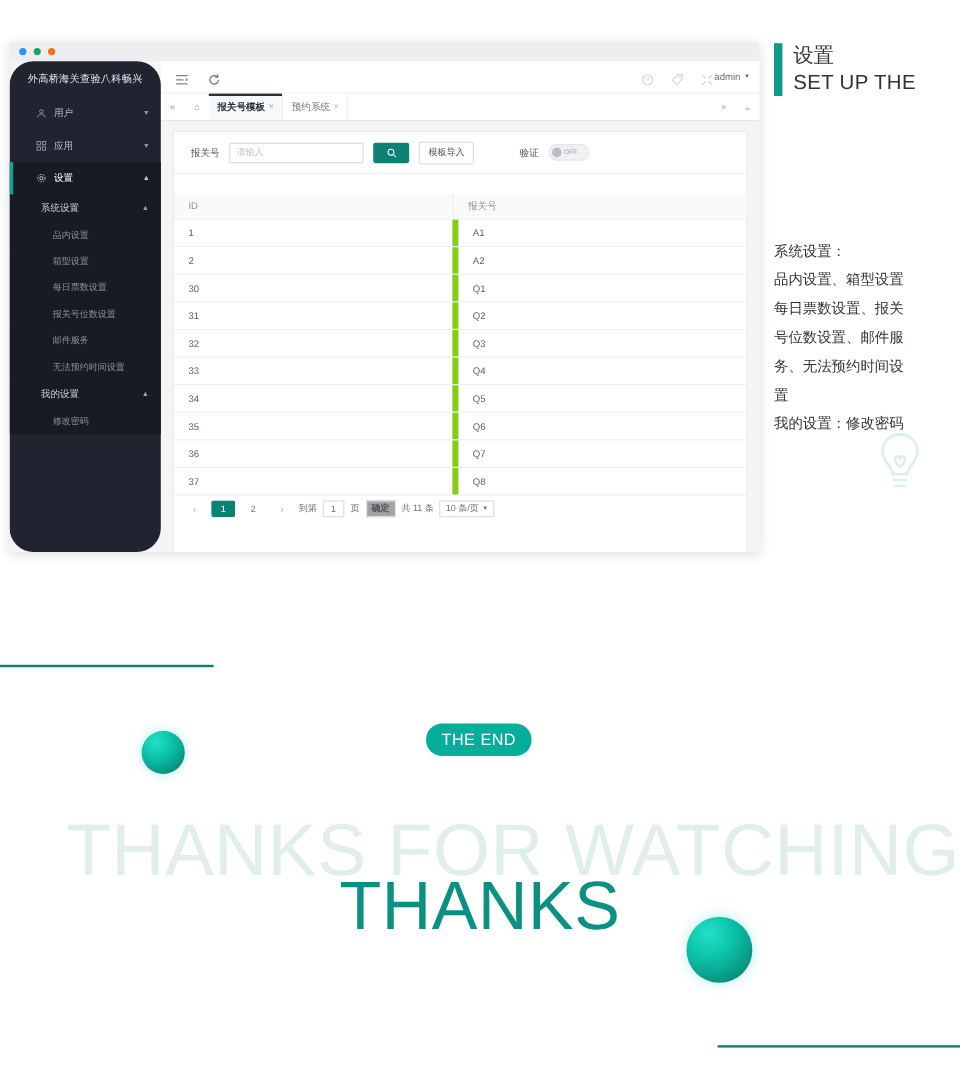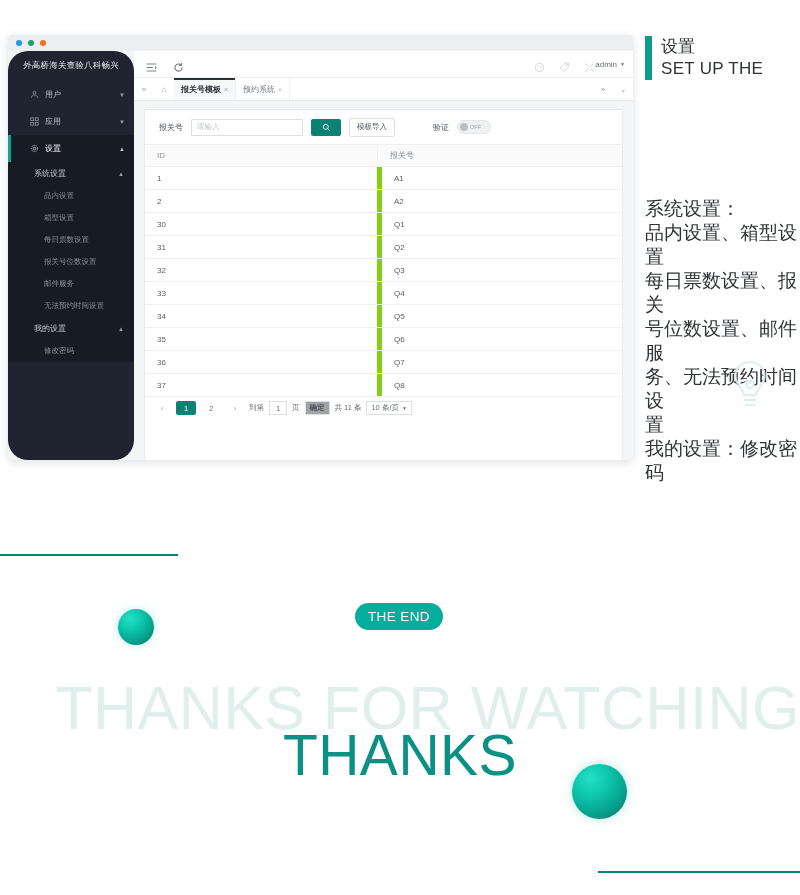--- a/index.html
+++ b/index.html
@@ -87,21 +87,21 @@
     color:#2b2f38;font-weight:bold;background:#f7f8f9;
   }
   .tab.active::before{
     content:"";position:absolute;left:0;right:0;top:0;height:1.5px;background:#2b2f38;
   }
   .tab .x{font-size:7px;color:#b6bbc4;}
   .tab-spacer{flex:1;border-bottom:0;}
 
   
   .card-wrap{flex:1;padding:8px 10px 0 10px;min-height:0;}
-  .card{background:#ffffff;border:1px solid #e9eaed;height:100%;display:flex;flex-direction:column;}
+  .card{background:#ffffff;border:1px solid #e9eaed;height:100%;display:flex;flex-direction:column;gap:16px;}
   .filterbar{
     height:34px;display:flex;align-items:center;gap:8px;padding:0 14px;
     border-bottom:1px solid #eeeff1;
   }
   .f-label{font-size:8px;color:#4c525c;}
   .f-input{
     width:100px;height:15px;border:1px solid #dcdfe4;background:#fff;
     font-size:7.5px;color:#bfc4cc;display:flex;align-items:center;padding:0 5px;
     border-radius:1px;
   }
@@ -143,21 +143,21 @@
   .pg-sel .caret{font-size:5px;}
 
   
   .rp-title{position:absolute;left:645px;top:36px;display:flex;gap:9px;}
   .rp-bar{width:7px;height:44px;background:#0d9c8a;flex:none;}
   .rp-ttext{font-size:17px;color:#2f3338;line-height:1.3;}
   .rp-ttext .ln2{letter-spacing:.3px;}
 
   .rp-body{
     position:absolute;left:645px;top:197px;width:152px;
-    font-size:19px;line-height:24px;color:#2f3338;font-family:Liberation Serif, serif;
+    font-size:12px;line-height:24px;color:#2f3338;font-family:Liberation Serif, serif;
   }
 
   .bulb{position:absolute;left:728px;top:358px;width:44px;height:60px;opacity:.9;}
 
   
   .line-tl{position:absolute;left:0;top:554px;width:178px;height:1.6px;background:#0b8274;}
   .line-br{position:absolute;left:598px;top:871px;width:202px;height:1.6px;background:#0b8274;}
 
   .sphere{position:absolute;border-radius:50%;}
   .sphere.s1{

